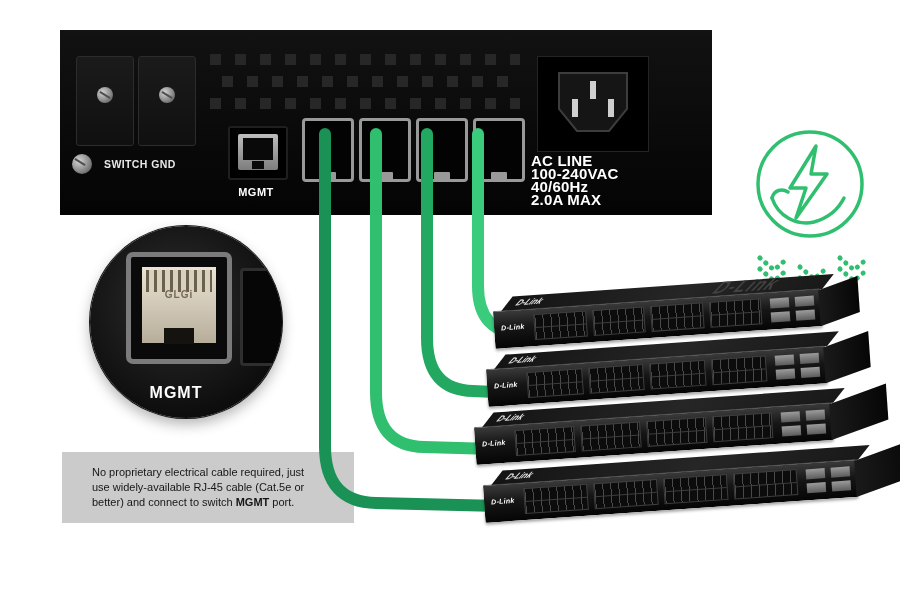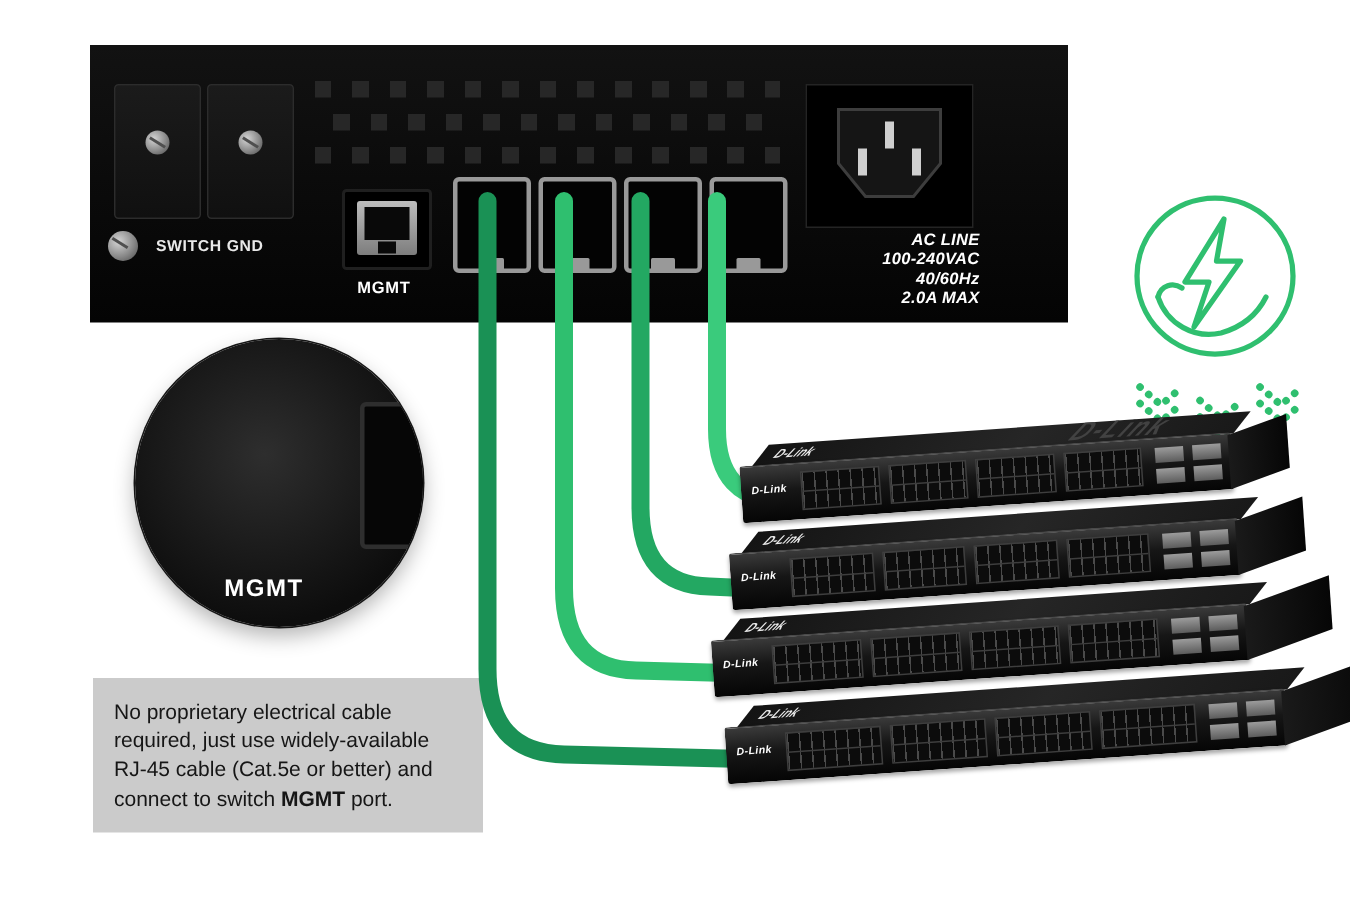--- a/index.html
+++ b/index.html
@@ -34,22 +34,22 @@
          transform:translateX(-50%);background:#090909;}
   .mgmt-label{position:absolute;left:160px;top:156px;width:72px;text-align:center;color:#fff;
          font-size:11px;font-weight:bold;letter-spacing:.5px;}
   .rj45-row{position:absolute;left:242px;top:88px;display:flex;gap:5px;}
   .rj45{width:46px;height:58px;background:#030303;border:3px solid #999;border-radius:4px;
          position:relative;box-sizing:content-box;}
   .rj45::after{content:'';position:absolute;left:50%;bottom:-1px;width:16px;height:8px;
          transform:translateX(-50%);background:#999;border-radius:1px;}
   .ac-recess{position:absolute;left:477px;top:26px;width:110px;height:94px;background:#000;
          border:1px solid #242424;display:flex;align-items:center;justify-content:center;}
-  .ac-label{position:absolute;left:471px;top:124px;width:122px;text-align:right;color:#fff;
-         font-weight:bold;font-size:11px;line-height:13px;letter-spacing:.2px;font-style:italic;}
+  .ac-label{position:absolute;left:471px;top:124px;width:122px;text-align:left;color:#fff;
+         font-weight:bold;font-size:15px;line-height:13px;letter-spacing:.2px;}
   .ac-label span{display:block;}
 
   
   .inset{position:absolute;left:58px;top:226px;width:192px;height:192px;border-radius:50%;
          overflow:hidden;z-index:2;
          background:radial-gradient(circle at 45% 40%,#2e2e2e,#0d0d0d 72%);
          box-shadow:0 0 0 1px #151515,0 6px 14px rgba(0,0,0,.30);}
   .iport{position:absolute;left:36px;top:26px;width:96px;height:102px;background:#0a0a0a;
          border:5px solid #7b7b7b;border-radius:7px;}
   .ijack{position:absolute;inset:10px 11px 16px 11px;
@@ -90,22 +90,22 @@
   .sw-logo{position:absolute;left:7px;top:13px;color:#fff;font-size:7px;font-weight:bold;
          font-style:italic;letter-spacing:.3px;}
   .sw-sfp{position:absolute;right:7px;top:6px;width:44px;height:24px;background-repeat:no-repeat;
          background-image:linear-gradient(#9c9c9c,#5c5c5c),linear-gradient(#9c9c9c,#5c5c5c),
                           linear-gradient(#9c9c9c,#5c5c5c),linear-gradient(#9c9c9c,#5c5c5c);
          background-size:19px 10px;background-position:0 0,25px 0,0 14px,25px 14px;}
   .sw-side{position:absolute;top:15px;height:36px;transform:skewY(-16deg);transform-origin:0 0;
          background:linear-gradient(90deg,#1a1a1a,#060606);}
 
   
-  .note{position:absolute;left:30px;top:452px;width:232px;padding:13px 14px;background:#cbcbcb;
-        color:#161616;font-size:14px;line-height:1.37;z-index:1;}
+  .note{position:absolute;left:30px;top:452px;width:232px;padding:13px 30px;background:#cbcbcb;
+        color:#161616;font-size:11px;line-height:1.37;z-index:1;}
   .note b{font-weight:bold;}
 </style>
 </head>
 <body>
 
 <div class="scene">
 
   <div class="panel">
     <div class="plate p1">
       <div class="screw"></div>
@@ -142,20 +142,24 @@
     </div>
     <div class="ac-label">
       <span>AC LINE</span>
       <span>100-240VAC</span>
       <span>40/60Hz</span>
       <span>2.0A MAX</span>
     </div>
   </div>
 
   <div class="inset">
+    <div class="iport">
+      <div class="ijack"></div>
+      <div class="imark">GLGi</div>
+    </div>
     <div class="iport2"></div>
     <div class="ilabel">MGMT</div>
   </div>
 
   <svg class="cables" width="900" height="600" viewBox="0 0 900 600">
       <path d="M293 134 V446 Q293 502 344 503 L505 507" stroke="#1a9155" stroke-width="12"></path>
       <path d="M344 134 V392 Q344 446 392 447 L500 450" stroke="#2fbf6f" stroke-width="12"></path>
       <path d="M395 134 V338 Q395 390 441 391 L505 394" stroke="#23a862" stroke-width="12"></path>
       <path d="M446 134 V286 Q446 333 490 334 L512 338" stroke="#3acb7c" stroke-width="12"></path>
     </svg>

